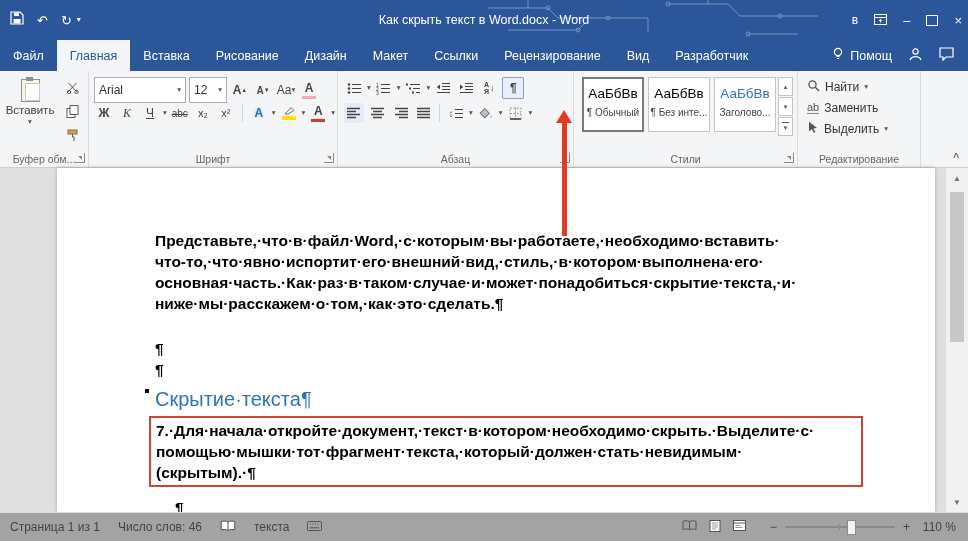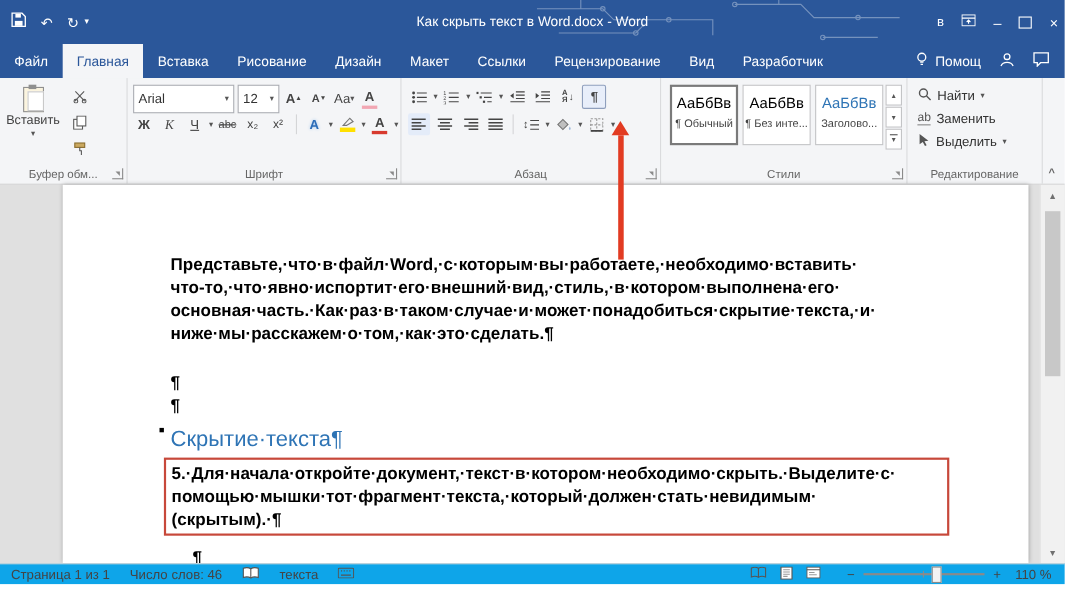--- a/index.html
+++ b/index.html
@@ -36,21 +36,21 @@
             border-bottom:1.5px solid #8a8a8a;}
   .launcher:after{content:"";position:absolute;right:2px;bottom:2px;width:0;height:0;
             border-top:4px solid #8a8a8a;border-left:4px solid transparent;}
   .r{display:flex;align-items:center;gap:3px;}
   .btn{min-width:20px;height:20px;display:flex;align-items:center;justify-content:center;border-radius:2px;
        font-size:12px;color:#444;}
   .car{font-size:7.5px;color:#555;line-height:1;}
   .vdiv{width:1px;height:18px;background:#d4d5d7;margin:0 3px;}
 
   
-  .g-clip{width:116px;}
+  .g-clip{width:89px;}
   .paste{position:absolute;left:6px;top:6px;width:48px;height:66px;display:flex;flex-direction:column;align-items:center;
          justify-content:flex-start;font-size:11.5px;gap:2px;}
   .cbicon{width:17px;height:21px;border:1px solid #8f8f8f;background:#fbf4df;position:relative;margin-top:2px;}
   .cbicon:before{content:"";position:absolute;left:4px;top:-3px;width:7px;height:4px;background:#8f8f8f;}
   .cbicon:after{content:"";position:absolute;left:3px;top:3px;width:13px;height:16px;background:#fff;border:1px solid #c9c9c9;}
   .clipcol{position:absolute;left:62px;top:6px;display:flex;flex-direction:column;gap:4px;}
 
   
   .g-font{width:249px;}
   .g-font .r1{position:absolute;left:5px;top:6px;}
@@ -122,21 +122,21 @@
           font-size:8px;color:#707070;}
   .sthumb{position:absolute;left:4px;top:24px;width:14px;height:150px;background:#c8c8c8;}
 
   
   .red-arrow{position:absolute;left:556px;top:110px;width:16px;height:128px;z-index:60;}
   .red-arrow .head{width:0;height:0;margin:0 auto;border-left:8px solid transparent;border-right:8px solid transparent;
            border-bottom:13px solid #e23b22;}
   .red-arrow .shaft{width:5px;height:113px;background:#e23b22;margin:0 auto;}
 
   
-  .statusbar{position:absolute;left:0;top:512px;width:968px;height:19px;background:#0ea5e9;border-top:1px solid #dadada;
+  .statusbar{position:absolute;left:0;top:512px;width:968px;height:29px;background:#a3a3a3;border-top:1px solid #dadada;
              box-sizing:border-box;display:flex;align-items:center;font-size:12px;color:#444;}
   .statusbar .left{display:flex;align-items:center;gap:18px;padding-left:10px;}
   .statusbar .right{margin-left:auto;display:flex;align-items:center;gap:10px;padding-right:12px;}
   .viewicons{display:flex;align-items:center;gap:12px;margin-right:14px;}
   .zoomctrl{display:flex;align-items:center;gap:8px;}
   .ztrack{position:relative;width:110px;height:2px;background:#8a8a8a;}
   .ztick{position:absolute;left:54px;top:-2px;width:1px;height:6px;background:#8a8a8a;}
   .zthumb{position:absolute;left:62px;top:-6px;width:7px;height:13px;background:#f3f3f3;border:1px solid #8a8a8a;}
   .zlabel{min-width:38px;text-align:right;}
 </style>
@@ -493,21 +493,21 @@
         <div class="dline">что-то,·что·явно·испортит·его·внешний·вид,·стиль,·в·котором·выполнена·его·</div>
         <div class="dline">основная·часть.·Как·раз·в·таком·случае·и·может·понадобиться·скрытие·текста,·и·</div>
         <div class="dline">ниже·мы·расскажем·о·том,·как·это·сделать.¶</div>
         <div class="dline gap1">¶</div>
         <div class="dline">¶</div>
         <div class="heading">
           <span class="marker"></span>
           <span>Скрытие·текста¶</span>
         </div>
         <div class="redbox">
-          <div class="dline">5.·Для·начала·откройте·документ,·текст·в·котором·необходимо·скрыть.·Выделите·с·</div>
+          <div class="dline">7.·Для·начала·откройте·документ,·текст·в·котором·необходимо·скрыть.·Выделите·с·</div>
           <div class="dline">помощью·мышки·тот·фрагмент·текста,·который·должен·стать·невидимым·</div>
           <div class="dline">(скрытым).·¶</div>
         </div>
         <div class="dline tailp">¶</div>
       </div>
     </div>
     <div class="vscroll">
       <span class="sarrow" style="top:0">▲</span>
       <span class="sthumb"></span>
       <span class="sarrow" style="bottom:0">▼</span>

